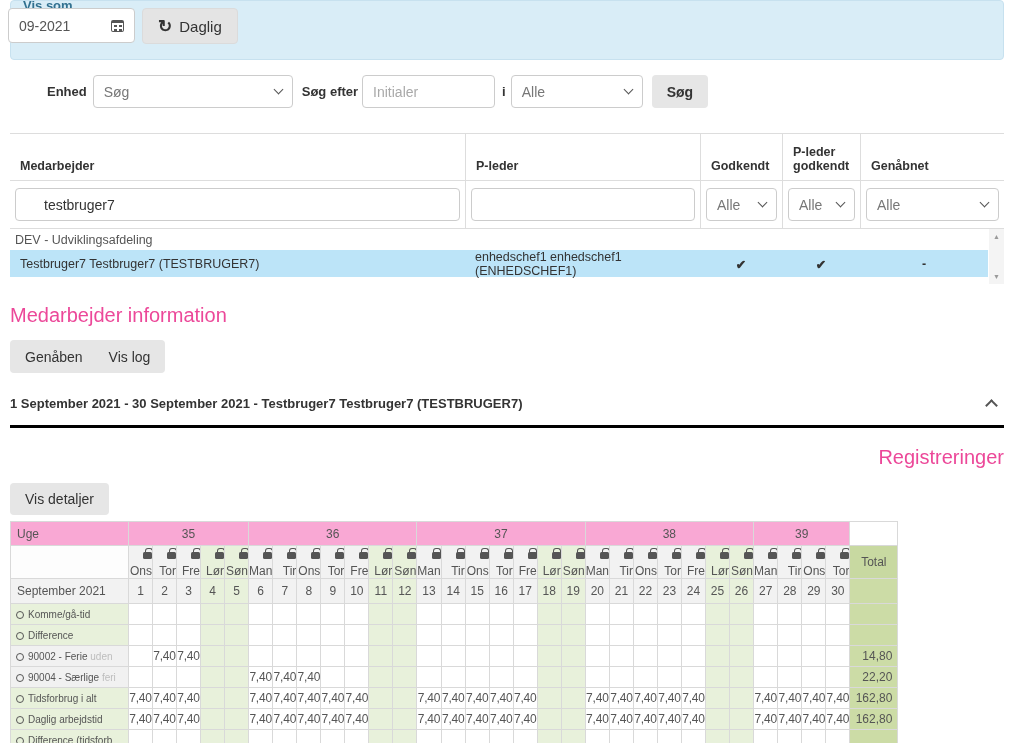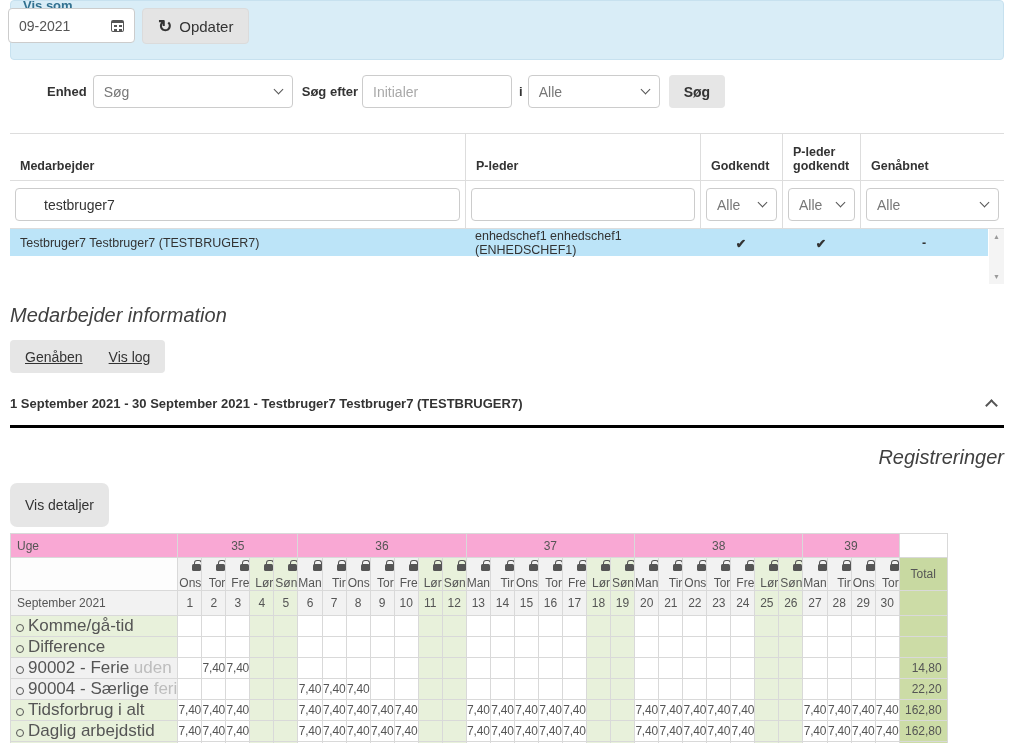--- a/index.html
+++ b/index.html
@@ -64,35 +64,35 @@
     font-size:12.5px; color:#333; cursor:pointer; }
   .sel-row > div { padding:0 10px; }
   .sel-row .ctr { text-align:center; padding:0; font-weight:bold; }
   .scrollbar { position:absolute; right:0; top:0; width:15px; height:55px;
     background:#f4f4f4; }
   .scrollbar .arr { position:absolute; left:0; width:100%; text-align:center;
     font-size:7px; color:#9a9a9a; cursor:pointer; }
   .arr-up { top:4px; } .arr-dn { bottom:4px; }
 
   
-  .section-heading { margin:20px 10px 0; font-size:20px; font-weight:400; color:#404040;font-style:italic; }
+  .section-heading { margin:20px 10px 0; font-size:20px; font-weight:400; color:#ec4899; }
   .info-buttons { display:flex; gap:8px; margin:13px 10px 0; }
   .btn-group { display:flex; }
-  .btn-group .btn { border-radius:0;text-decoration:underline; }
+  .btn-group .btn { border-radius:0; }
   .btn-group .btn:first-child { border-radius:4px 0 0 4px; padding-right:13px; }
   .btn-group .btn:last-child { border-radius:0 4px 4px 0; padding-left:13px; }
 
   .period-bar { margin:17px 10px 0; display:flex; justify-content:space-between;
     align-items:center; padding:6px 2px 14px 0; border-bottom:3px solid #000000; }
   .period-text { font-weight:bold; font-size:13px; color:#333; }
   .chev-up { width:9px; height:9px; border-top:2px solid #555; border-right:2px solid #555;
     transform:rotate(-45deg); margin:4px 6px 0 0; cursor:pointer; }
 
   .reg-heading { margin:18px 10px 0;text-align:right; }
-  .details-btn { margin:14px 10px 0; height:44px;border-radius:7px; }
+  .details-btn { margin:14px 10px 0; height:32px; }
 
   
   .cal-wrap { margin:6px 10px 0; }
   table.cal { border-collapse:collapse; table-layout:fixed; }
   table.cal td { border:1px solid #d9d9d9; font-size:12px; color:#555;
     padding:0; overflow:hidden; white-space:nowrap; }
   .uge-row td { height:24px; background:#f9a8d4; text-align:center; font-size:12.5px; }
   .uge-row td.lblcell { text-align:left; padding-left:6px; }
   .uge-row td.corner { background:#fff; }
   .dayhead { background:#f2f2f2; text-align:right; padding:4px 0 3px; }
@@ -104,21 +104,21 @@
     border:1.5px solid #555; border-bottom:none; border-radius:3px 3px 0 0; }
   .dayhead-lbl { background:#fdfdfd; }
   .total-head { background:#c8d9a1; text-align:center; color:#555; }
   .date-row td { height:25px; background:#f2f2f2; text-align:center; }
   .date-row td.lblcell { text-align:left; padding-left:6px; background:#f2f2f2; }
   .date-row td.we { background:#e8f1db; }
   .date-row td.totcol { background:#ccdca6; }
   .data-row td { height:21px; background:#fff; text-align:center; font-size:11px;
     letter-spacing:-0.2px; }
   .data-row td.we { background:#e8f1db; }
-  .data-row td.lblcell { text-align:left; padding-left:5px; font-size:17px;
+  .data-row td.lblcell { text-align:left; padding-left:5px; font-size:10px;
     letter-spacing:0; cursor:pointer; }
   .data-row td.lblcell.green { background:#e8f1db; }
   .data-row td.lblcell.gray { background:#f1f1f1; }
   .data-row td.totcol { background:#ccdca6; text-align:right; padding-right:5px;
     font-size:12px; letter-spacing:0; }
   .circ { display:inline-block; width:8px; height:8px; border:1.8px solid #555;
     border-radius:50%; margin:0 4px -1px 0; }
   .fadeTail { color:#bdbdbd; }
 </style>
 </head>
@@ -128,33 +128,33 @@
 
 
 <div class="top-panel">
   <span class="vis-som">Vis som</span>
   <div class="date-input">
     <span>09-2021</span>
     <span class="cal-icon"></span>
   </div>
   <div class="update-btn">
     <span class="refresh-glyph">↻</span>
-    <span>Opdater</span>
+    <span>Daglig</span>
   </div>
 </div>
 
 
 <div class="search-row">
   <span class="lbl-b" style="margin-right:6px;padding-left:44px;">Enhed</span>
   <div class="selbox" style="width:200px;">
     <span>Søg</span>
     <i class="chev"></i>
   </div>
   <span class="lbl-b" style="margin:0 4px 0 9px;">Søg efter</span>
-  <input class="txt-input" style="width: 150px;" placeholder="Initialer">
+  <input class="txt-input" style="width: 133px;" placeholder="Initialer">
   <span class="lbl-b" style="margin:0 5px 0 7px;">i</span>
   <div class="selbox" style="width:132px;">
     <span>Alle</span>
     <i class="chev"></i>
   </div>
   <button class="btn btn-bold" style="margin-left:9px;">Søg</button>
 </div>
 
 
 <div class="emp-grid">
@@ -181,20 +181,21 @@
         </div>
       </div>
     <div>
         <div class="selbox">
       <span>Alle</span>
       <i class="chev"></i>
         </div>
       </div>
   </div>
   <div class="emp-body">
+    <div class="group-row">DEV - Udviklingsafdeling</div>
     <div class="sel-row">
       <div>Testbruger7 Testbruger7 (TESTBRUGER7)</div>
       <div>enhedschef1 enhedschef1 (ENHEDSCHEF1)</div>
       <div class="ctr">✔</div>
       <div class="ctr">✔</div>
       <div class="ctr">-</div>
     </div>
     <div class="scrollbar">
       <span class="arr arr-up">▲</span>
       <span class="arr arr-dn">▼</span>

